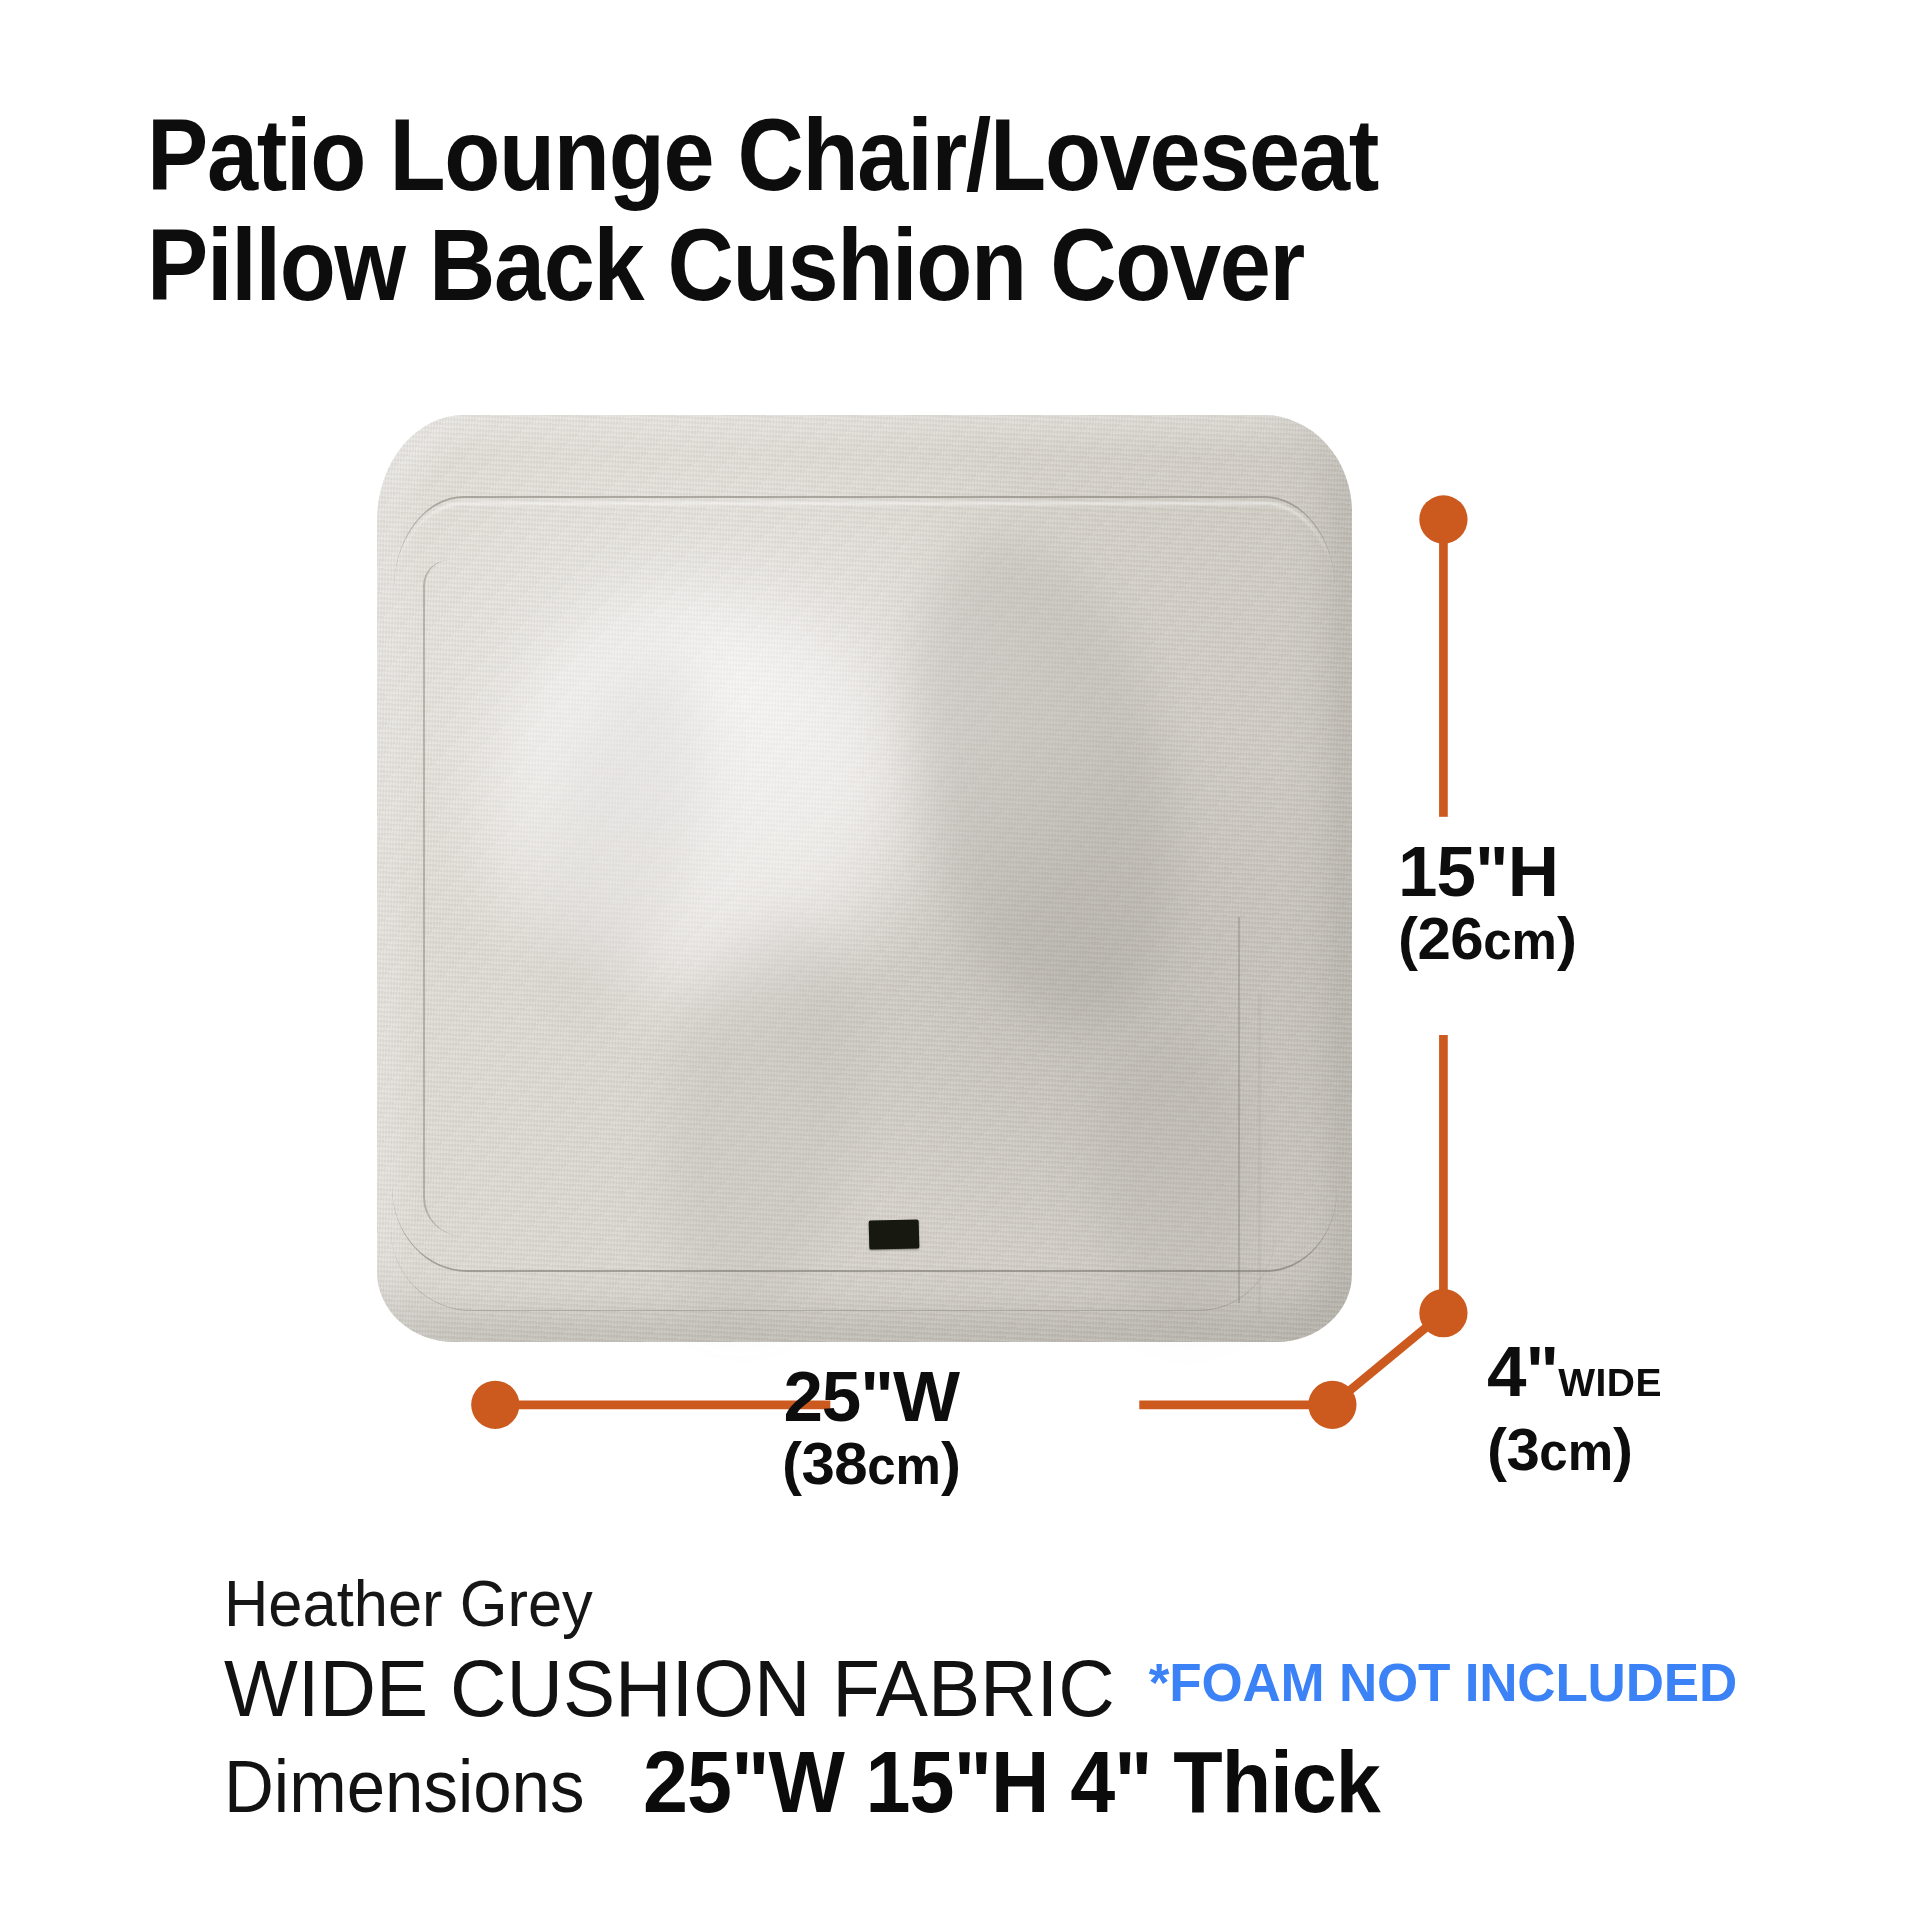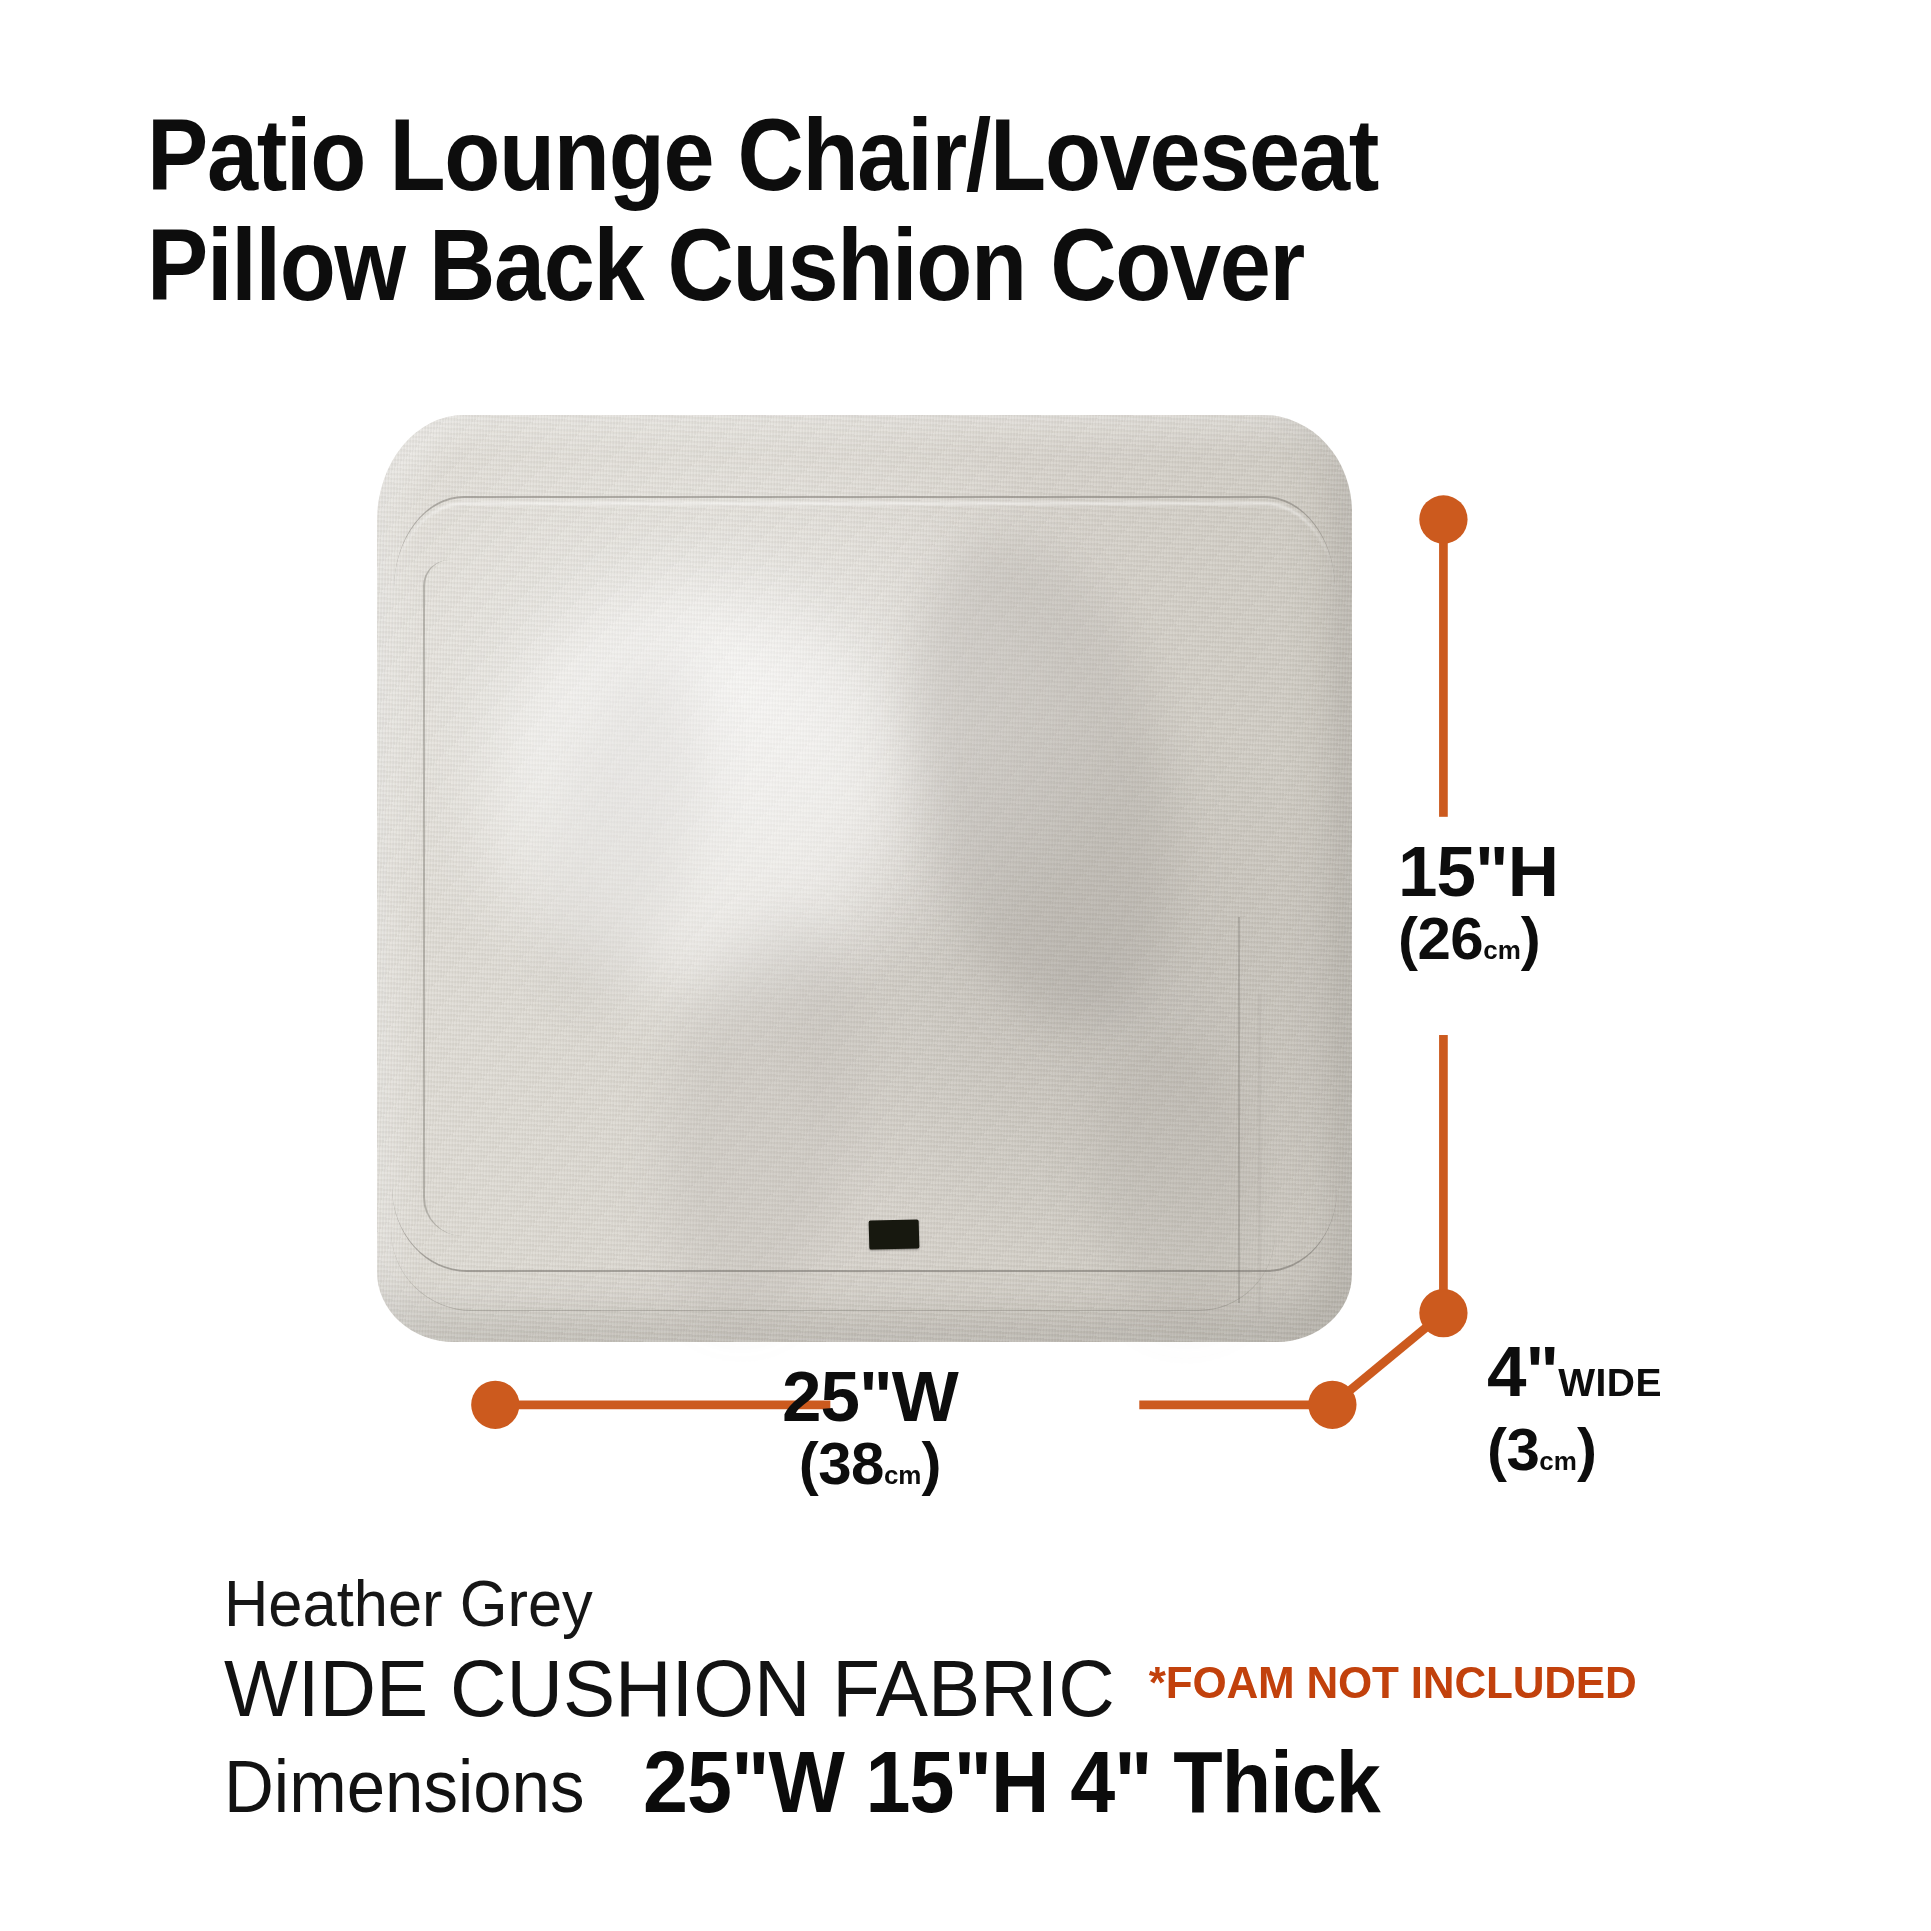--- a/index.html
+++ b/index.html
@@ -165,21 +165,21 @@
     white-space:nowrap;
   }
   .dim-sub {
     font-family:"Liberation Sans Narrow","Liberation Sans", sans-serif;
     font-weight:700;
     font-size:60px;
     line-height:64px;
     letter-spacing:-0.5px;
     white-space:nowrap;
   }
-  .unit-sm { font-size:26px; letter-spacing:0; }
+  .unit-sm { font-size:51px; letter-spacing:0; }
   .thick-sm { font-size:39px; letter-spacing:0.5px; }
 
   #dim-height { left:1398px; top:836px; }
   #dim-width  { left:782px;  top:1361px; text-align:center; }
   #dim-thick  { left:1487px; top:1336px; }
 
   
   .footer { position:absolute; left:224px; top:1569px; width:1641px; }
 
   .color-name {
@@ -205,24 +205,24 @@
     line-height:85px;
     letter-spacing:0px;
     color:#121212;
     white-space:nowrap;
     transform:scaleX(0.99);
     transform-origin:left center;
   }
   .foam-note {
     font-family:"Liberation Sans","DejaVu Sans", sans-serif;
     font-weight:700;
-    font-size:44px;
+    font-size:53px;
     line-height:48px;
     letter-spacing:-0.2px;
-    color:#c2410c;
+    color:#3b82f6;
     white-space:nowrap;
     position:relative;
     top:-5.8px;
   }
   .dims-row {
     display:flex;
     align-items:baseline;
     gap:27px;
     margin-top:3.9px;
   }

